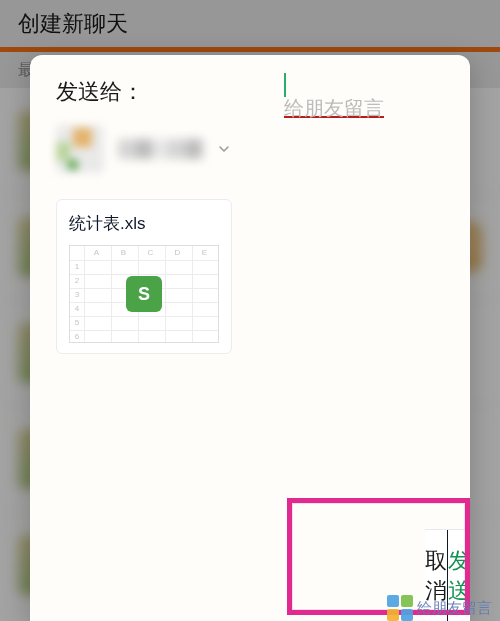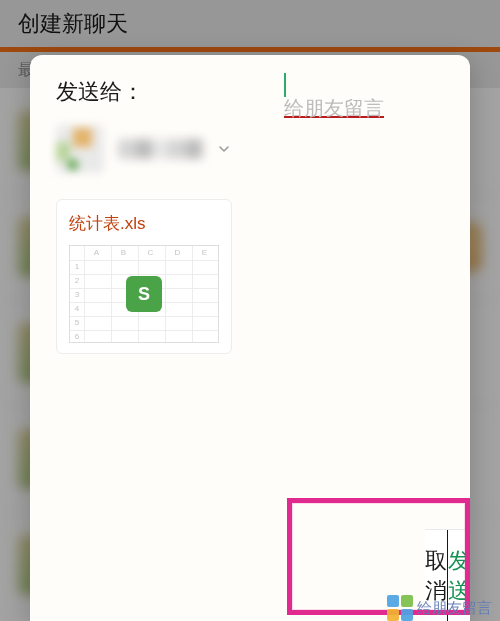--- a/index.html
+++ b/index.html
@@ -111,21 +111,21 @@
   .attachment-card {
     width: 176px;
     margin: 0 auto 14px auto;
     border: 1px solid #ececec;
     border-radius: 6px;
     background: #ffffff;
     padding: 12px 12px 10px 12px;
   }
   .attach-name {
     font-size: 17px;
-    color: #c2410c;
+    color: #0f172a;
     margin-bottom: 10px;
   }
   .attach-preview {
     width: 150px; height: 98px;
     border: 1px solid #dedede;
     position: relative;
     background: #ffffff;
   }
   .grid-h, .grid-v { position: absolute; background: #ececec; }
   .grid-h { left:0; right:0; height:1px; }

